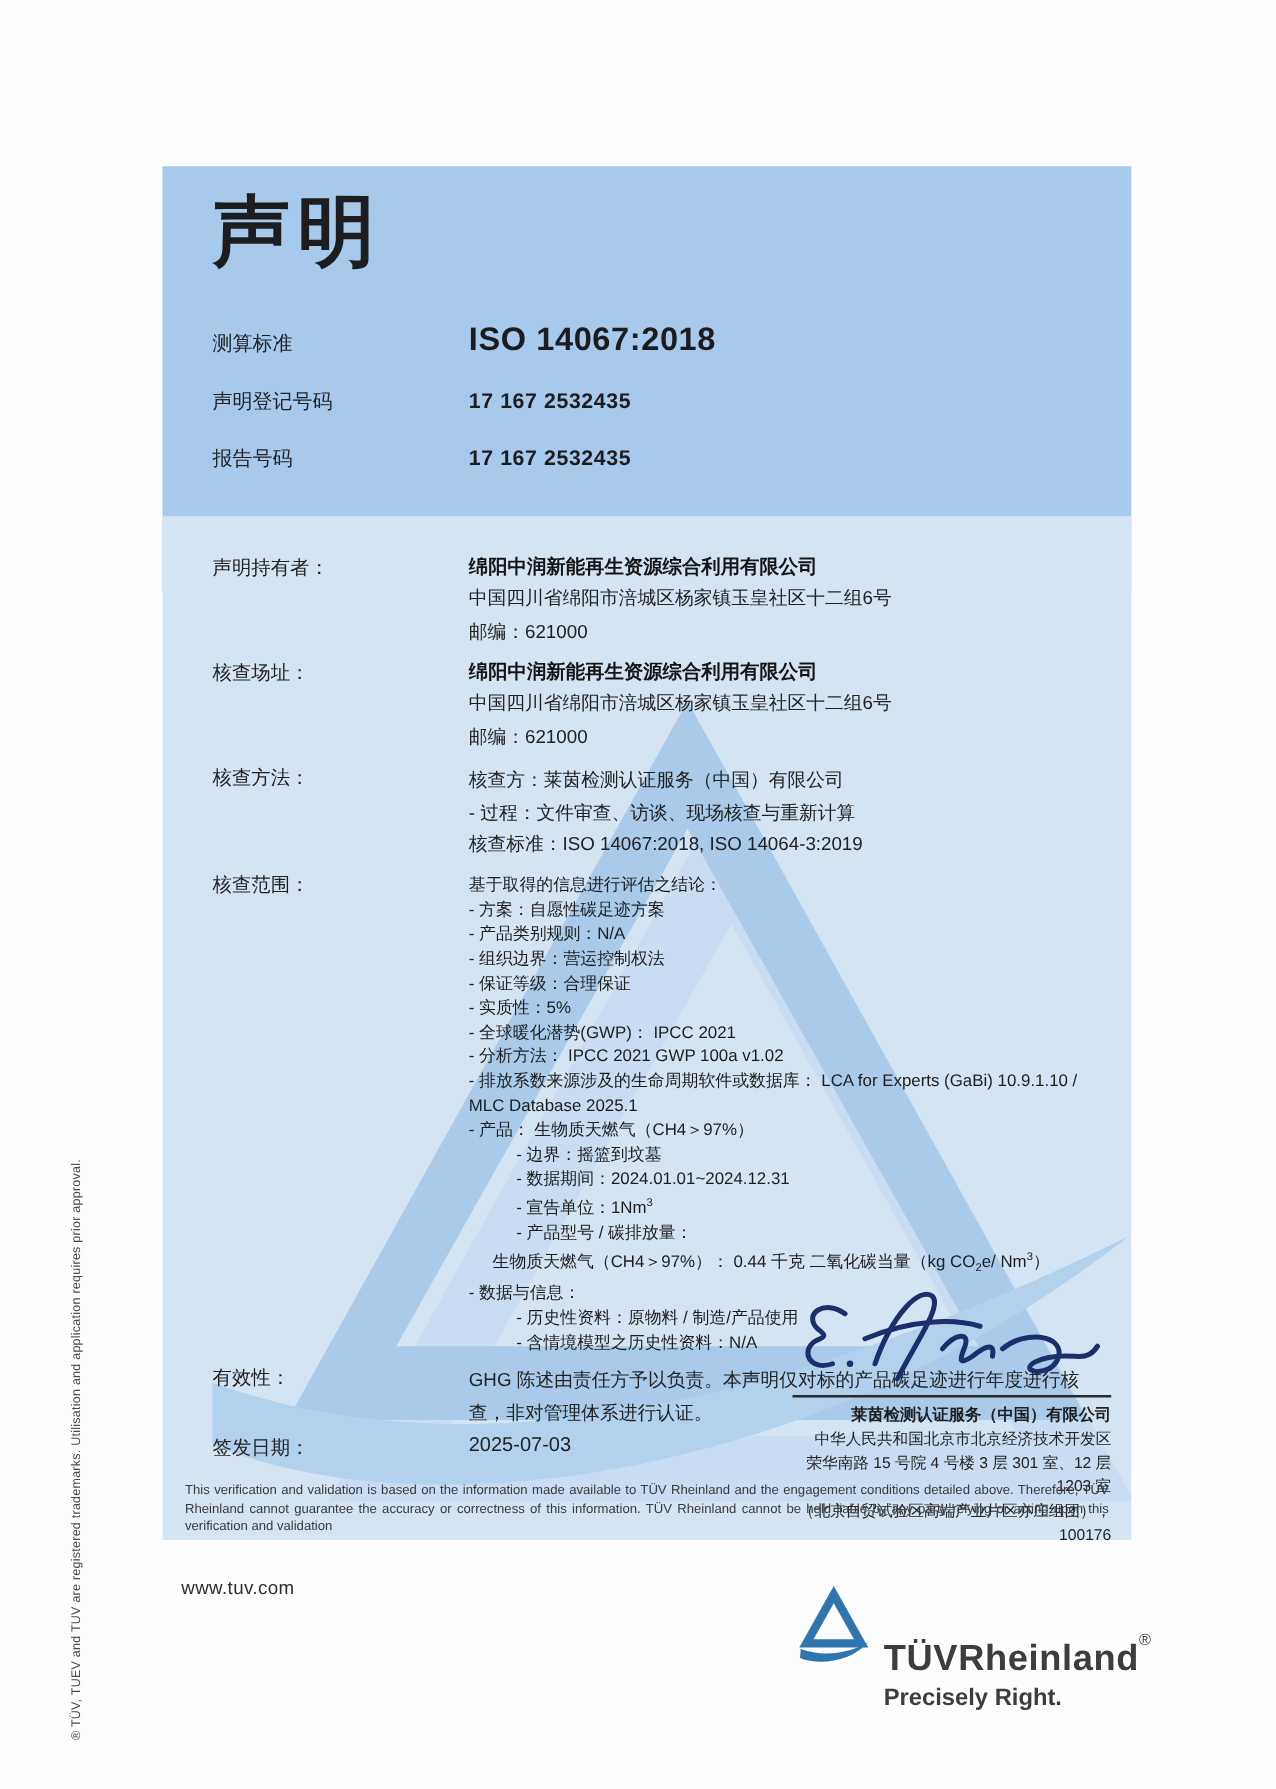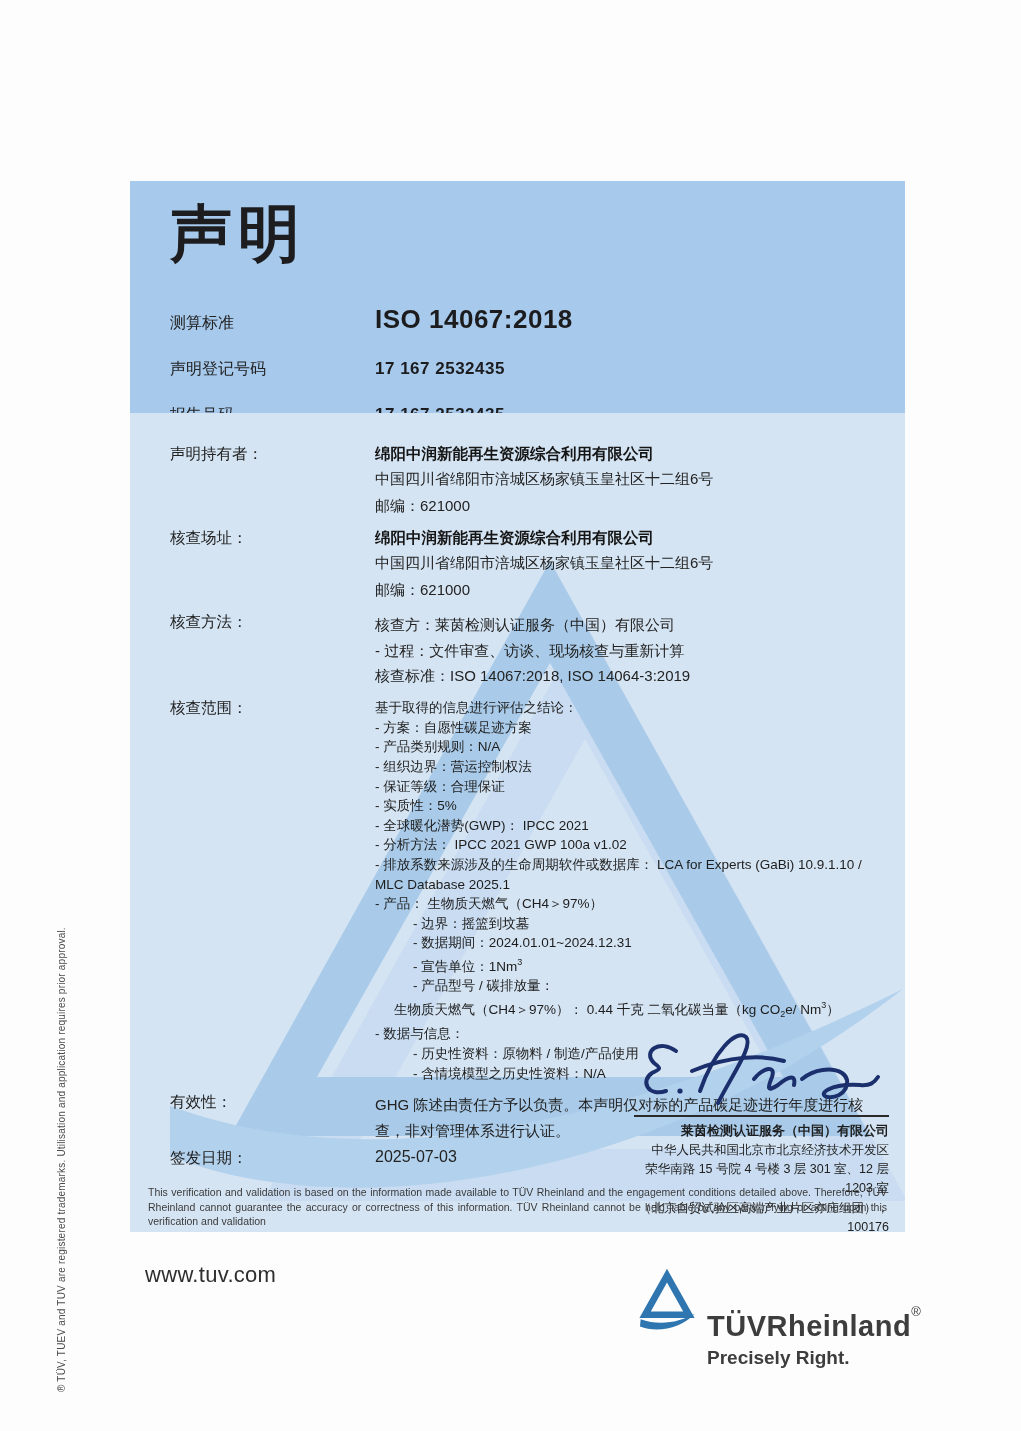--- a/index.html
+++ b/index.html
@@ -13,21 +13,21 @@
   
   .side-note {
     position:absolute; left:56px; top:1392px;
     transform:rotate(-90deg); transform-origin:0 0;
     width:520px; font-size:10px; color:#4a4a4a; letter-spacing:0.2px;
     white-space:nowrap;
   }
   
   .hdr {
     position:absolute; left:130px; top:133px; width:775px; height:340px;
-    background:#a6c9ec; padding:20px 30px 0 40px;margin-top:48px;
+    background:#a6c9ec; padding:20px 30px 0 40px;
   }
   .hdr-title { font-size:62px; font-weight:700; color:#1d1d1f; letter-spacing:6px; line-height:1.05; }
   .hdr-row { display:flex; align-items:baseline; }
   .hdr-row1 { margin-top:38px; }
   .hdr-row2 { margin-top:24px; }
   .hdr-row3 { margin-top:25px; }
   .hdr-label { width:205px; font-size:16px; font-weight:500; color:#222; }
   .hdr-val-big { font-size:26px; font-weight:700; color:#1c1c1e; letter-spacing:0.5px; }
   .hdr-val { font-size:17px; font-weight:700; color:#1c1c1e; letter-spacing:0.5px;text-align:right; }
   
@@ -55,21 +55,21 @@
   .sig-rule { border-top:2px solid #2a2a2a; width:255px; margin-left:20px; margin-bottom:4px; }
   .sig-co { font-size:13px; font-weight:700; color:#1e1e1e; line-height:1.5; }
   .sig-addr { font-size:12.5px; color:#222; line-height:1.55; }
   
   .disclaimer {
     position:absolute; left:14px; right:14px; bottom:4px; z-index:2;
     font-size:10.5px; color:#3a3a3a; line-height:1.35; text-align:justify;
     padding:0 4px;
   }
   
-  .website { position:absolute; left:145px; top:1262px; font-size:22px; color:#2e2e2e; letter-spacing:0.3px; }
+  .website { position:absolute; left:145px; top:1262px; font-size:15px; color:#2e2e2e; letter-spacing:0.3px; }
   .brand-group { position:absolute; left:637px; top:1258px; display:flex; }
   .brand-tri { width:60px; height:84px; }
   .brand-text { margin-left:10px; padding-top:10px; }
   .brand-name { font-size:29px; font-weight:700; color:#3d3d3d; letter-spacing:0.5px;margin-top:36px; }
   .brand-name sup { font-size:13px; vertical-align:20px; font-weight:400; }
   .brand-tag { font-size:19px; font-weight:700; color:#3d3d3d; margin-top:4px; }
 </style>
 </head>
 <body>
 

